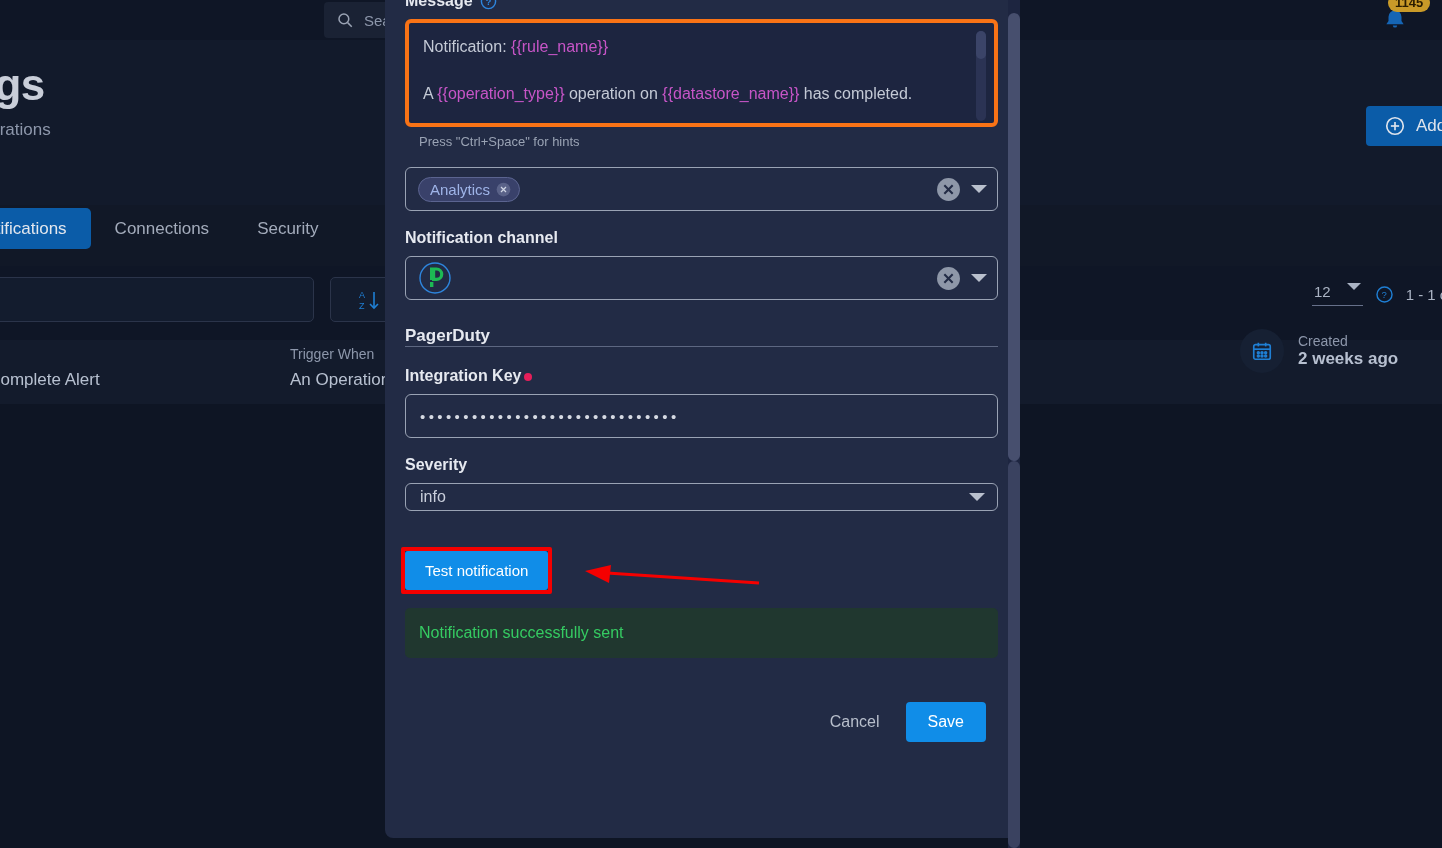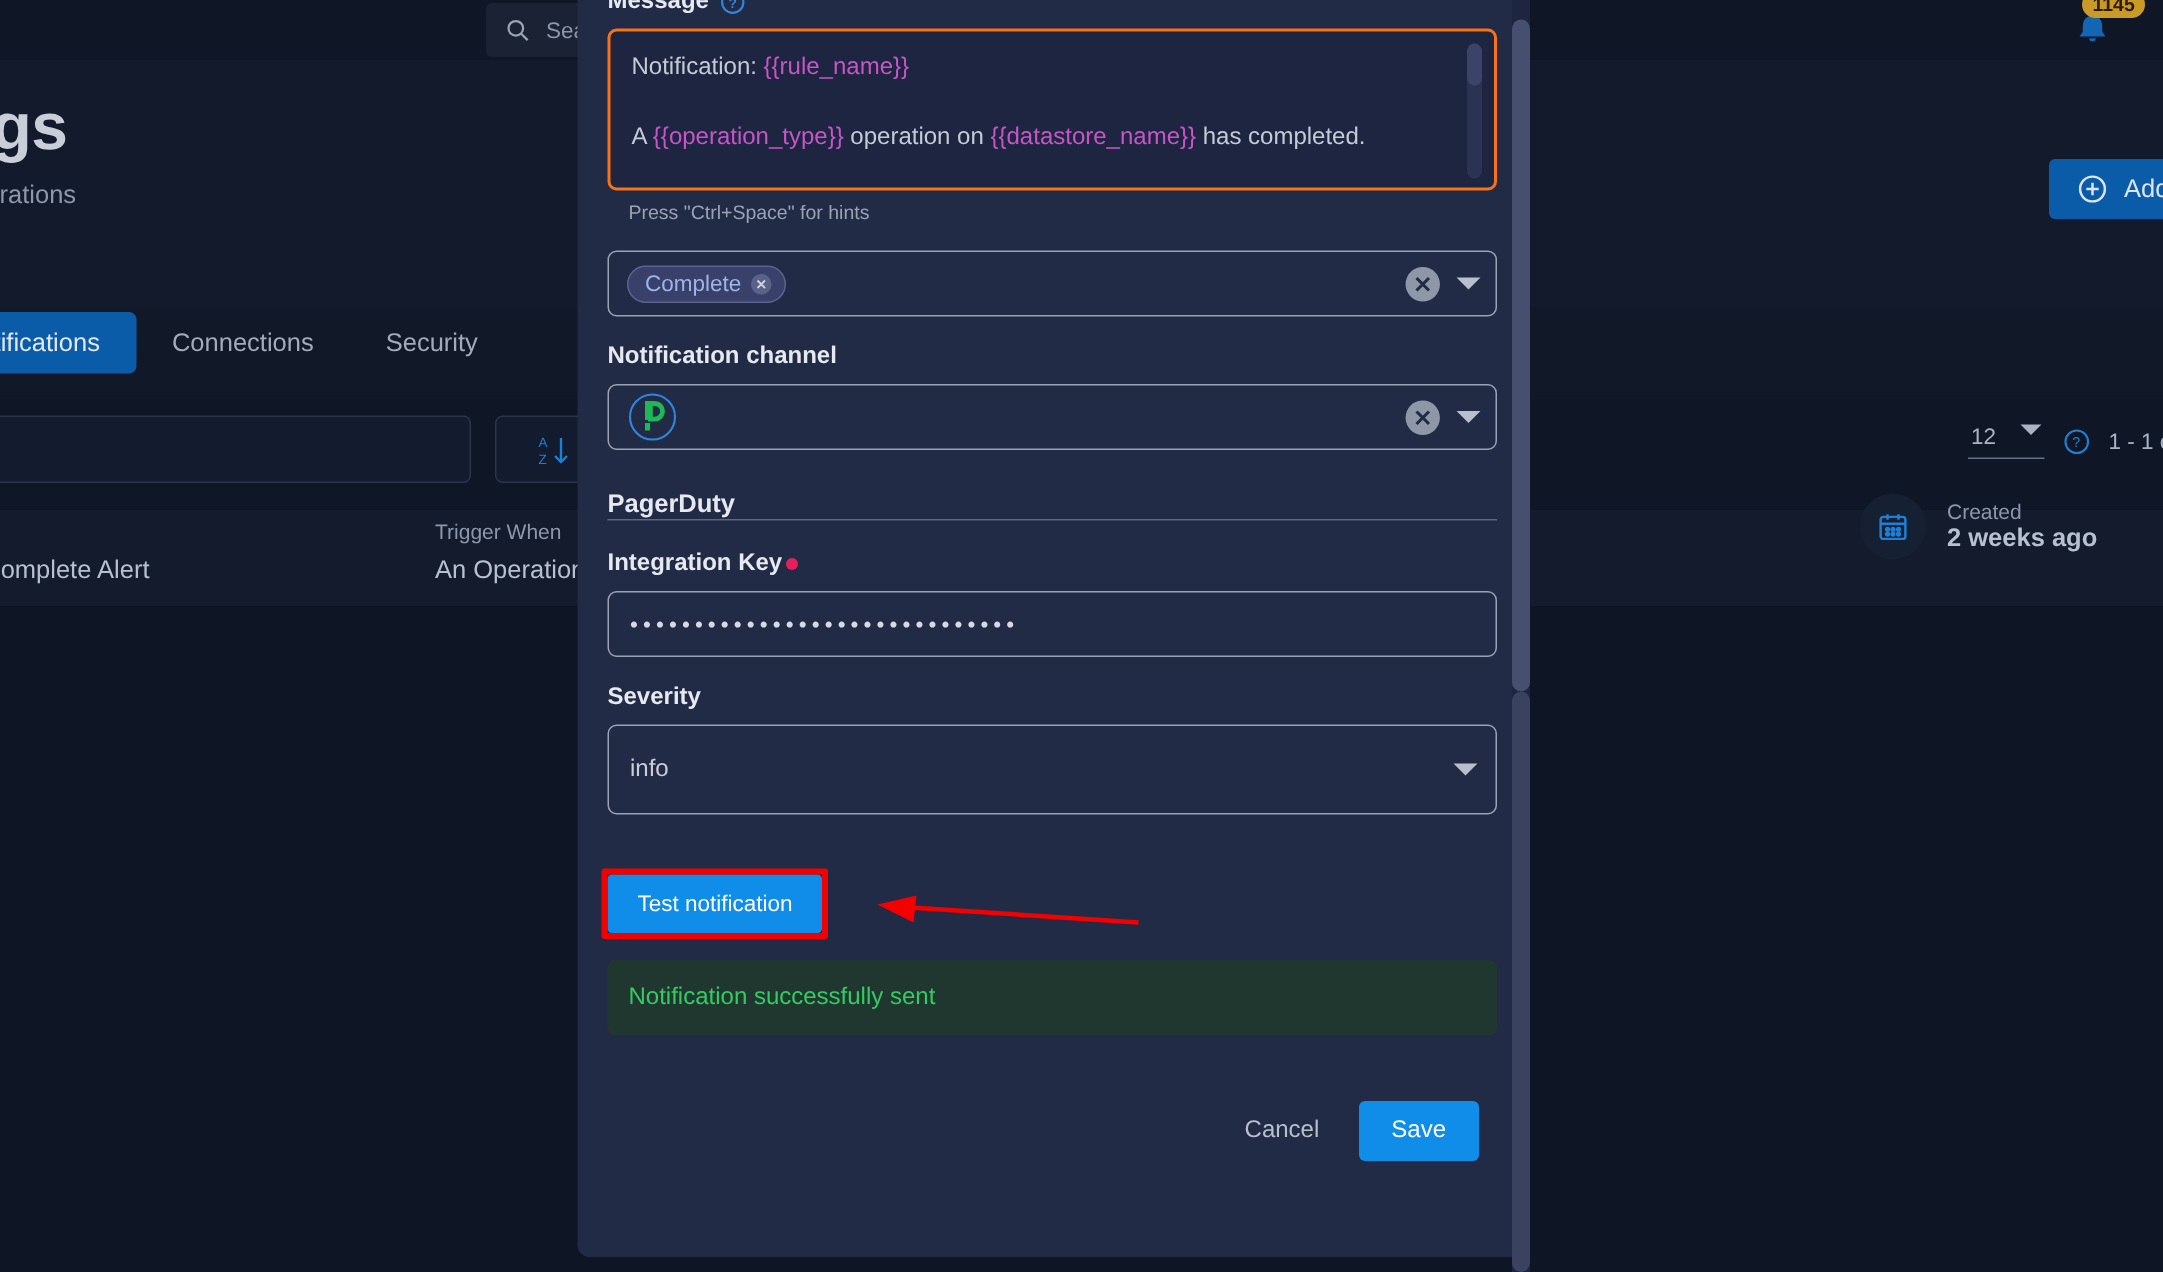--- a/index.html
+++ b/index.html
@@ -96,21 +96,21 @@
     background: #222b45; border-radius: 8px; overflow: hidden;
   }
   .modal-body { position: absolute; left: 0; top: 0; width: 633px; padding: 52px 20px 0 20px; }
 
   .lbl { font-size: 16px; font-weight: 700; color: #e6e9f0; margin-bottom: 9px; display: flex; align-items: center; gap: 7px; }
   .lbl-plain { font-size: 16px; font-weight: 700; color: #e6e9f0; margin-bottom: 9px; }
   .help-icon { width: 17px; height: 17px; }
   .req-dot { width: 8px; height: 8px; border-radius: 50%; background: #e61f5a; display: inline-block; margin-left: 3px; }
 
   .msg-box {
-    position: relative; height: 108px; border: 2px solid #f97316; border-radius: 6px;
+    position: relative; height: 108px; border: 4px solid #f97316; border-radius: 6px;
     background: #1d2540; padding: 14px 34px 10px 14px; overflow: hidden;
   }
   .msg-line { font-size: 16px; color: #c4cad6; line-height: 20px; white-space: nowrap; }
   .msg-line.second { margin-top: 27px; }
   .tvar { color: #c755c7; }
   .msg-scroll-track { position: absolute; right: 8px; top: 8px; width: 10px; height: 90px; border-radius: 5px; background: #2b3354; }
   .msg-scroll-thumb { position: absolute; right: 8px; top: 8px; width: 10px; height: 28px; border-radius: 5px; background: #3b4468; }
   .hint { font-size: 13px; color: #9aa3b4; margin: 7px 0 0 14px; }
 
   .select-box {
@@ -131,21 +131,21 @@
 
   .section-title { font-size: 17px; font-weight: 700; color: #e6e9f0; margin-bottom: 0; }
   .divider { height: 1px; background: #5d6781; margin-bottom: 20px; }
 
   .pwd-field {
     height: 44px; border: 1px solid #9aa3b4; border-radius: 6px; background: #222b45;
     display: flex; align-items: center; padding: 0 14px; letter-spacing: 3.4px;
     color: #d6dae3; font-size: 15px;
   }
   .sev-field {
-    height: 60px; border: 1px solid #9aa3b4; border-radius: 6px; background: #222b45;
+    height: 28px; border: 1px solid #9aa3b4; border-radius: 6px; background: #222b45;
     display: flex; align-items: center; padding: 0 12px 0 14px;
   }
   .sev-val { font-size: 16px; color: #c9cedb; flex: 1; }
 
   .test-wrap { position: relative; display: inline-block; margin-top: 22px; }
   .test-btn {
     background: #108de8; color: #fff; font-size: 15px;
     border: none; border-radius: 3px; padding: 11px 20px; cursor: pointer;
   }
   .test-highlight {
@@ -309,21 +309,21 @@
           <div class="msg-scroll-track"></div>
           <div class="msg-scroll-thumb"></div>
         </div>
         <div class="hint">Press "Ctrl+Space" for hints</div>
       </div>
 
       
       <div class="field-block">
         <div class="select-box">
           <span class="chip">
-            <span class="chip-text">Complete</span>
+            <span class="chip-text">Analytics</span>
             <svg class="chip-x" viewBox="0 0 24 24">
               <circle cx="12" cy="12" r="11" fill="#5a6288"></circle>
               <path d="M8 8 L16 16 M16 8 L8 16" stroke="#cfd5e4" stroke-width="2"></path>
             </svg>
           </span>
           <span class="spacer"></span>
           <svg class="clear-x" viewBox="0 0 24 24">
             <circle cx="12" cy="12" r="11" fill="#8e97a8"></circle>
             <path d="M8 8 L16 16 M16 8 L8 16" stroke="#222b45" stroke-width="2"></path>
           </svg>

